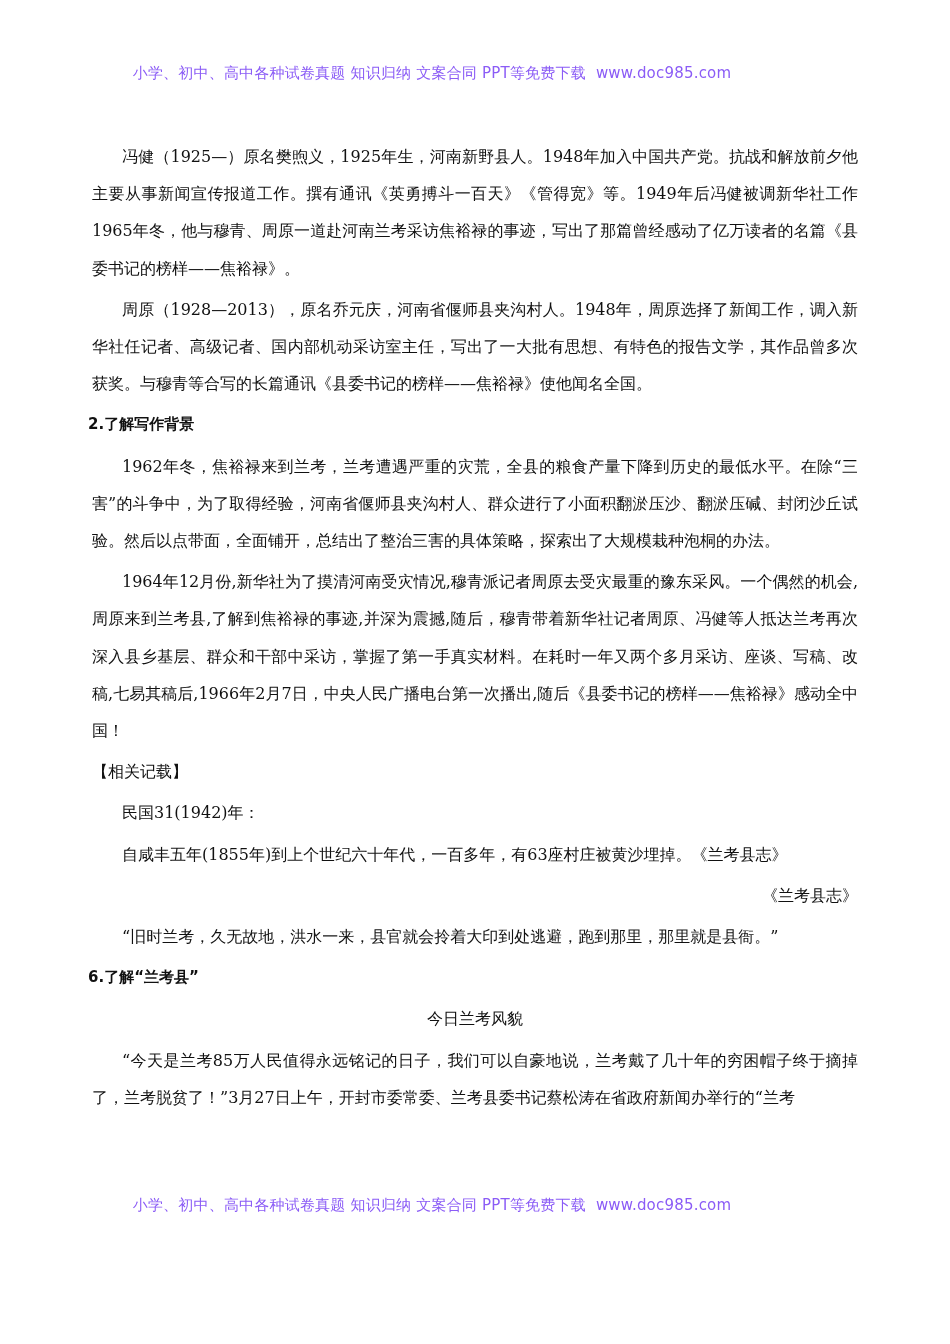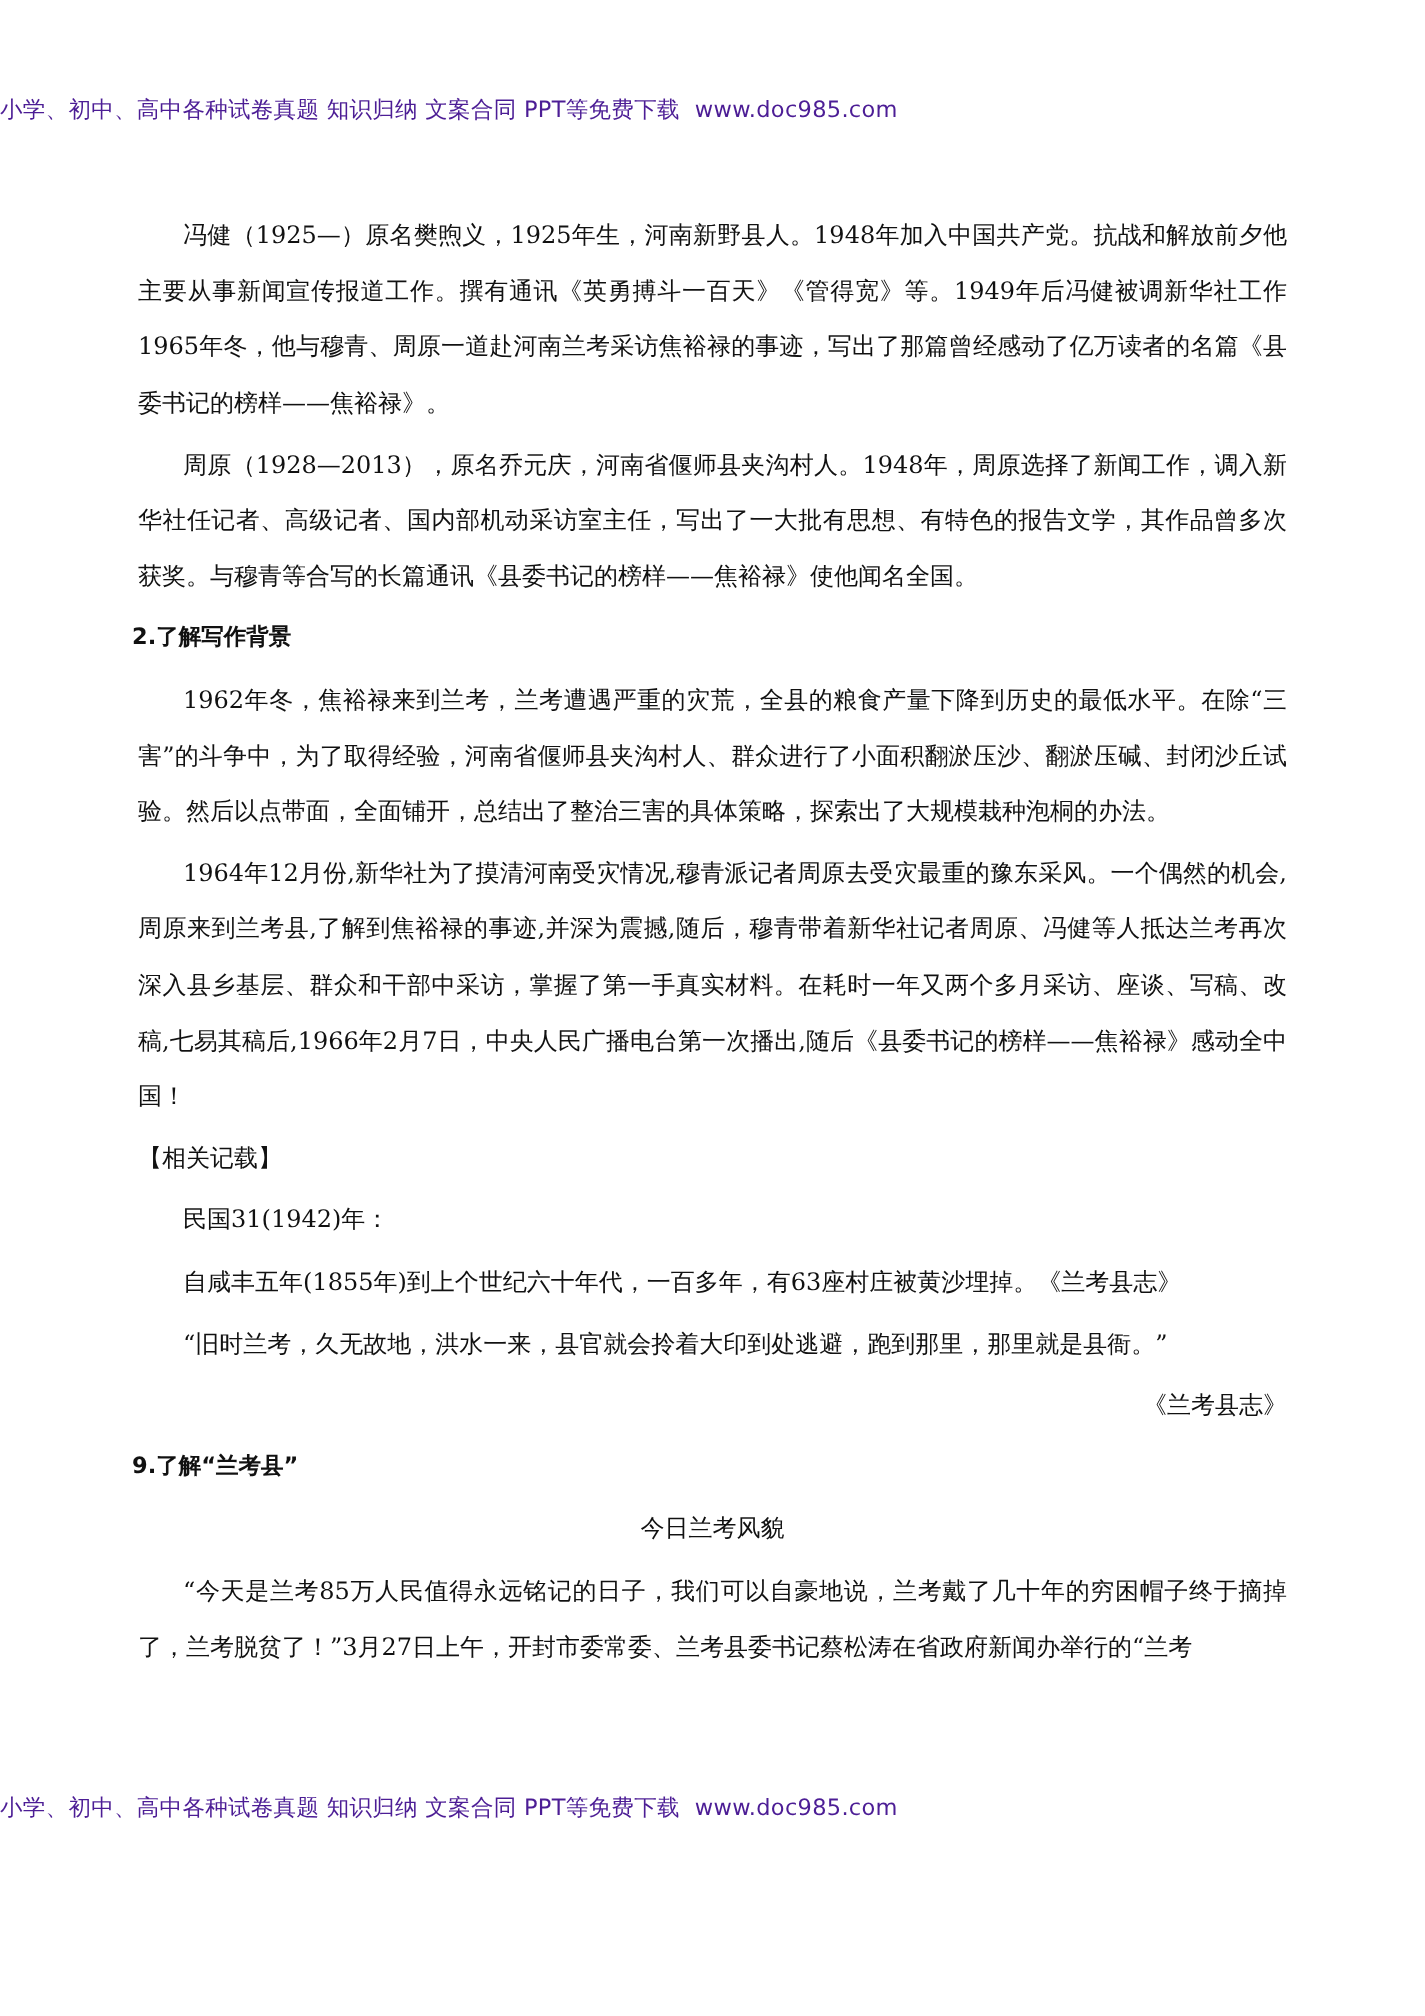--- a/index.html
+++ b/index.html
@@ -1,19 +1,19 @@
 <!DOCTYPE html>
 <html><head>
 <meta charset="utf-8">
 <style>
   html, body { margin: 0; padding: 0; background: #ffffff; }
   body { width: 950px; height: 1344px; position: relative; overflow: hidden;
          font-family: "DejaVu Serif", "Liberation Serif", serif; color: #111; }
-  .hdr { position: absolute; left: 0; width: 864px; 
-         font-family: "DejaVu Sans", "Liberation Sans", sans-serif; font-size: 15px; color: #4c1d95; letter-spacing: 0.2px; }
+  .hdr { position: absolute; left: 0; width: 864px; text-align: center;
+         font-family: "DejaVu Sans", "Liberation Sans", sans-serif; font-size: 15px; color: #8b5cf6; letter-spacing: 0.2px; }
   .hdr .url { margin-left: 10px; }
   .content { position: absolute; left: 88px; top: 134px; width: 774px; }
   .p { font-size: 16px; line-height: 37.2px; text-align: justify; margin: 4px; }
   .ind { text-indent: 30px; }
   .ind2 { padding-left: 30px; }
   .h { font-family: "DejaVu Sans", "Liberation Sans", sans-serif; font-weight: bold; font-size: 15px; line-height: 37.2px; margin: 0; }
   .right { text-align: right; }
   .center { text-align: center; }
 </style>
 </head>
@@ -25,22 +25,22 @@
 
 <div class="content">
   <p class="p ind">冯健（1925—）原名樊煦义，1925年生，河南新野县人。1948年加入中国共产党。抗战和解放前夕他主要从事新闻宣传报道工作。撰有通讯《英勇搏斗一百天》《管得宽》等。1949年后冯健被调新华社工作1965年冬，他与穆青、周原一道赴河南兰考采访焦裕禄的事迹，写出了那篇曾经感动了亿万读者的名篇《县委书记的榜样——焦裕禄》。</p>
   <p class="p ind">周原（1928—2013），原名乔元庆，河南省偃师县夹沟村人。1948年，周原选择了新闻工作，调入新华社任记者、高级记者、国内部机动采访室主任，写出了一大批有思想、有特色的报告文学，其作品曾多次获奖。与穆青等合写的长篇通讯《县委书记的榜样——焦裕禄》使他闻名全国。</p>
   <p class="h">2.了解写作背景</p>
   <p class="p ind">1962年冬，焦裕禄来到兰考，兰考遭遇严重的灾荒，全县的粮食产量下降到历史的最低水平。在除“三害”的斗争中，为了取得经验，河南省偃师县夹沟村人、群众进行了小面积翻淤压沙、翻淤压碱、封闭沙丘试验。然后以点带面，全面铺开，总结出了整治三害的具体策略，探索出了大规模栽种泡桐的办法。</p>
   <p class="p ind">1964年12月份,新华社为了摸清河南受灾情况,穆青派记者周原去受灾最重的豫东采风。一个偶然的机会,周原来到兰考县,了解到焦裕禄的事迹,并深为震撼,随后，穆青带着新华社记者周原、冯健等人抵达兰考再次深入县乡基层、群众和干部中采访，掌握了第一手真实材料。在耗时一年又两个多月采访、座谈、写稿、改稿,七易其稿后,1966年2月7日，中央人民广播电台第一次播出,随后《县委书记的榜样——焦裕禄》感动全中国！</p>
   <p class="p">【相关记载】</p>
   <p class="p ind2">民国31(1942)年：</p>
   <p class="p ind2">自咸丰五年(1855年)到上个世纪六十年代，一百多年，有63座村庄被黄沙埋掉。《兰考县志》</p>
+  <p class="p right">《兰考县志》</p>
   <p class="p ind2">“旧时兰考，久无故地，洪水一来，县官就会拎着大印到处逃避，跑到那里，那里就是县衙。”</p>
-  <p class="p right">《兰考县志》</p>
-  <p class="h">9.了解“兰考县”</p>
+  <p class="h">6.了解“兰考县”</p>
   <p class="p center">今日兰考风貌</p>
   <p class="p ind">“今天是兰考85万人民值得永远铭记的日子，我们可以自豪地说，兰考戴了几十年的穷困帽子终于摘掉了，兰考脱贫了！”3月27日上午，开封市委常委、兰考县委书记蔡松涛在省政府新闻办举行的“兰考</p>
 </div>
 
 <div class="hdr" style="top:1196px;">
   <span>小学、初中、高中各种试卷真题 知识归纳 文案合同 PPT等免费下载</span><span class="url">www.doc985.com</span>
 </div>
 
 </body></html>

